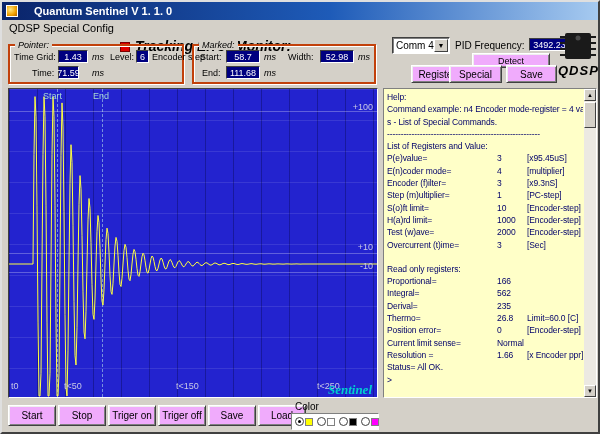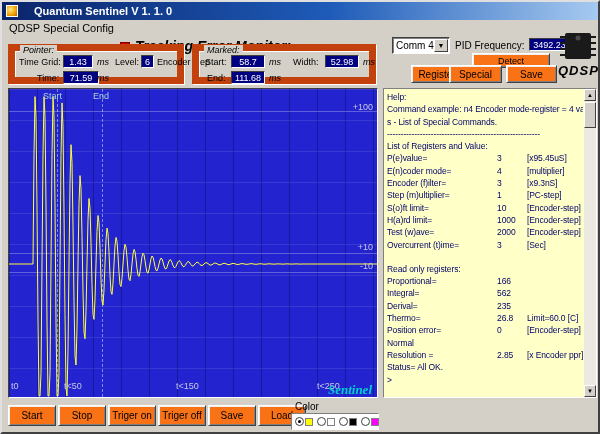--- a/index.html
+++ b/index.html
@@ -16,25 +16,25 @@
   .menubar { position:absolute; top:18px; left:0; right:0; height:16px;
              background:#d4d0c8; font-size:11px; display:flex; align-items:center; }
   .menu-item { padding:1px 7px; }
   .content { position:absolute; top:34px; left:0; right:0; bottom:0; background:#d4d0c8; }
 
   .lbl { position:absolute; font-size:9px; white-space:nowrap; color:#000; }
   .ms { font-style:italic; }
   .val { position:absolute; height:13px; background:#000080; color:#fff; font-size:9px;
          display:flex; align-items:center; justify-content:center;
          border:1px solid; border-color:#404040 #fff #fff #404040; }
-  .btn { position:absolute; background:#f97316;
+  .btn { position:absolute; background:#f0abfc;
          border:1px solid; border-color:#fff #404040 #404040 #fff;
          box-shadow: inset 1px 1px 0 #efefef, inset -1px -1px 0 #808080;
          font-size:10px; display:flex; align-items:center; justify-content:center; }
-  .frame { position:absolute; border:7px solid #c2410c; box-shadow:1px 1px 0 #fff, inset 1px 1px 0 #fff; }
+  .frame { position:absolute; border:2px solid #c2410c; box-shadow:1px 1px 0 #fff, inset 1px 1px 0 #fff; }
   .legend { position:absolute; top:-6px; left:5px; background:#d4d0c8; padding:0 3px;
             font-size:9px; font-style:italic; white-space:nowrap; }
 
   .monitor-sq { position:absolute; left:118px; top:6px; width:10px; height:10px;
                 background:#e00000; border:1px solid #7a0000; }
   .monitor-title { position:absolute; left:133px; top:2px; font-size:14px;
                    font-weight:bold; font-style:italic; white-space:nowrap; }
 
   .combo { position:absolute; left:390px; top:1px; width:58px; height:17px; background:#fff;
            border:1px solid; border-color:#404040 #fff #fff #404040;
@@ -142,21 +142,21 @@
 
     <div class="frame" style="left:6px; top:8px; width:176px; height:40px;">
       <span class="legend">Pointer:</span>
       <div class="lbl" style="left:4px; top:6px;">Time Grid:</div>
       <div class="val" style="left:48px; top:4px; width:30px;">1.43</div>
       <div class="lbl ms" style="left:82px; top:6px;">ms</div>
       <div class="lbl" style="left:100px; top:6px;">Level:</div>
       <div class="val" style="left:126px; top:4px; width:13px;">6</div>
       <div class="lbl" style="left:142px; top:6px;">Encoder step</div>
       <div class="lbl" style="left:22px; top:22px;">Time:</div>
-      <div class="val" style="left:48px; top:20px; width:36px;">71.59</div>
+      <div class="val" style="left:48px; top:20px; width:21px;">71.59</div>
       <div class="lbl ms" style="left:82px; top:22px;">ms</div>
     </div>
 
     <div class="frame" style="left:190px; top:8px; width:184px; height:40px;">
       <span class="legend">Marked:</span>
       <div class="lbl" style="left:6px; top:6px;">Start:</div>
       <div class="val" style="left:32px; top:4px; width:34px;">58.7</div>
       <div class="lbl ms" style="left:70px; top:6px;">ms</div>
       <div class="lbl" style="left:94px; top:6px;">Width:</div>
       <div class="val" style="left:126px; top:4px; width:34px;">52.98</div>
@@ -258,26 +258,27 @@
             <span class="h-name">Thermo=</span>
             <span class="h-val">26.8</span>
             <span class="h-unit">Limit=60.0 [C]</span>
           </div>
         <div class="h-row">
             <span class="h-name">Position error=</span>
             <span class="h-val">0</span>
             <span class="h-unit">[Encoder-step]</span>
           </div>
         <div class="h-row">
+            <span class="h-name">Current limit sense=</span>
             <span class="h-val">Normal</span>
             <span class="h-unit"></span>
           </div>
         <div class="h-row">
             <span class="h-name">Resolution =</span>
-            <span class="h-val">2.85</span>
+            <span class="h-val">1.66</span>
             <span class="h-unit">[x Encoder ppr]</span>
           </div>
 
         <div>Status= All OK.</div>
         <div>&gt;</div>
       </div>
       <div class="scrollbar">
         <div class="sb-btn" style="top:0;">▲</div>
         <div class="sb-thumb"></div>
         <div class="sb-btn" style="bottom:0;">▼</div>

